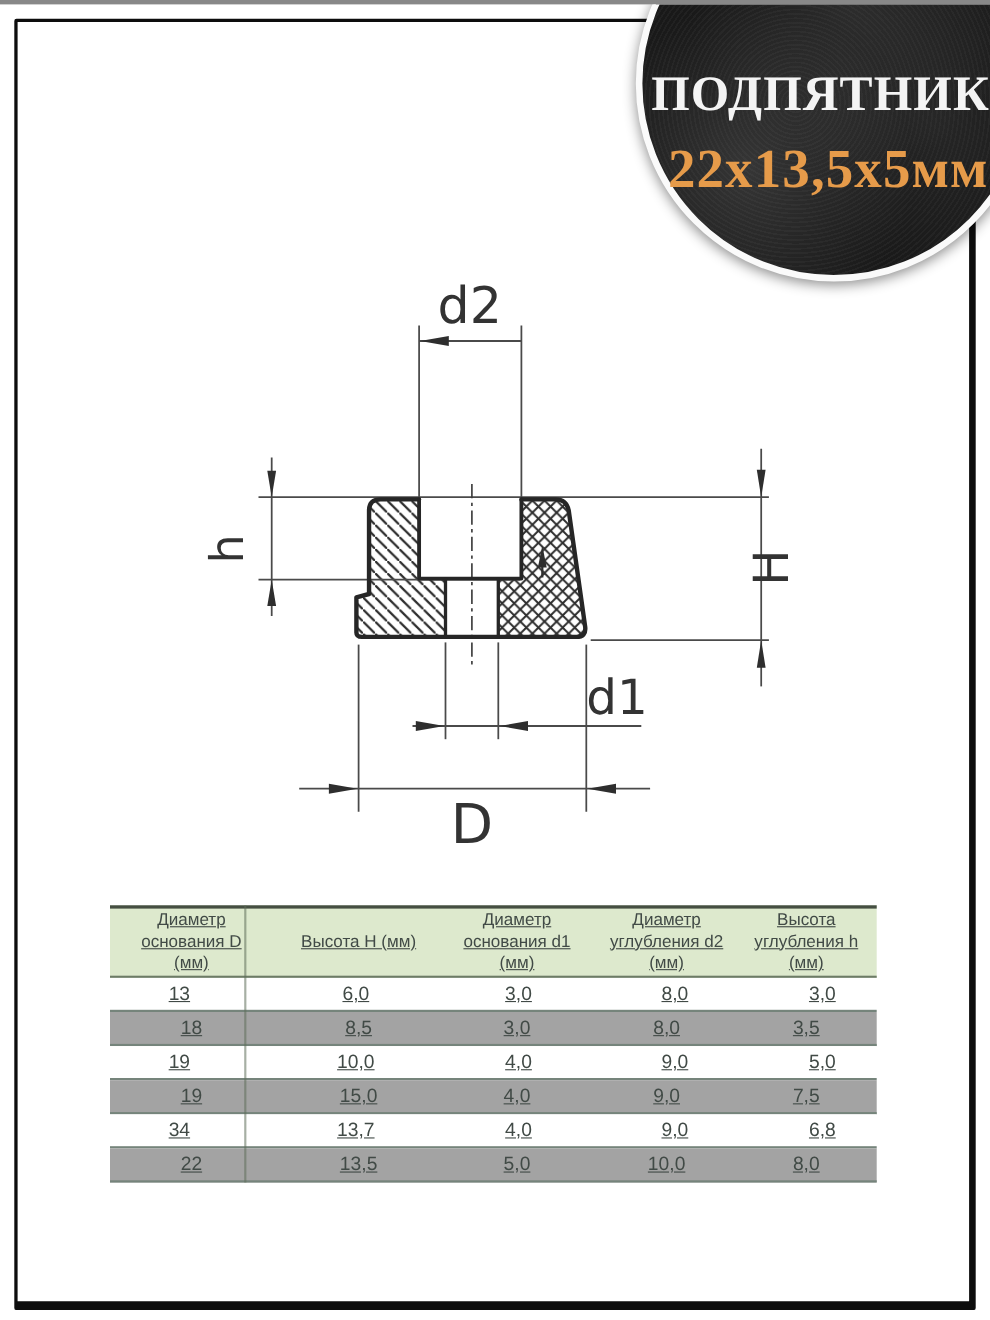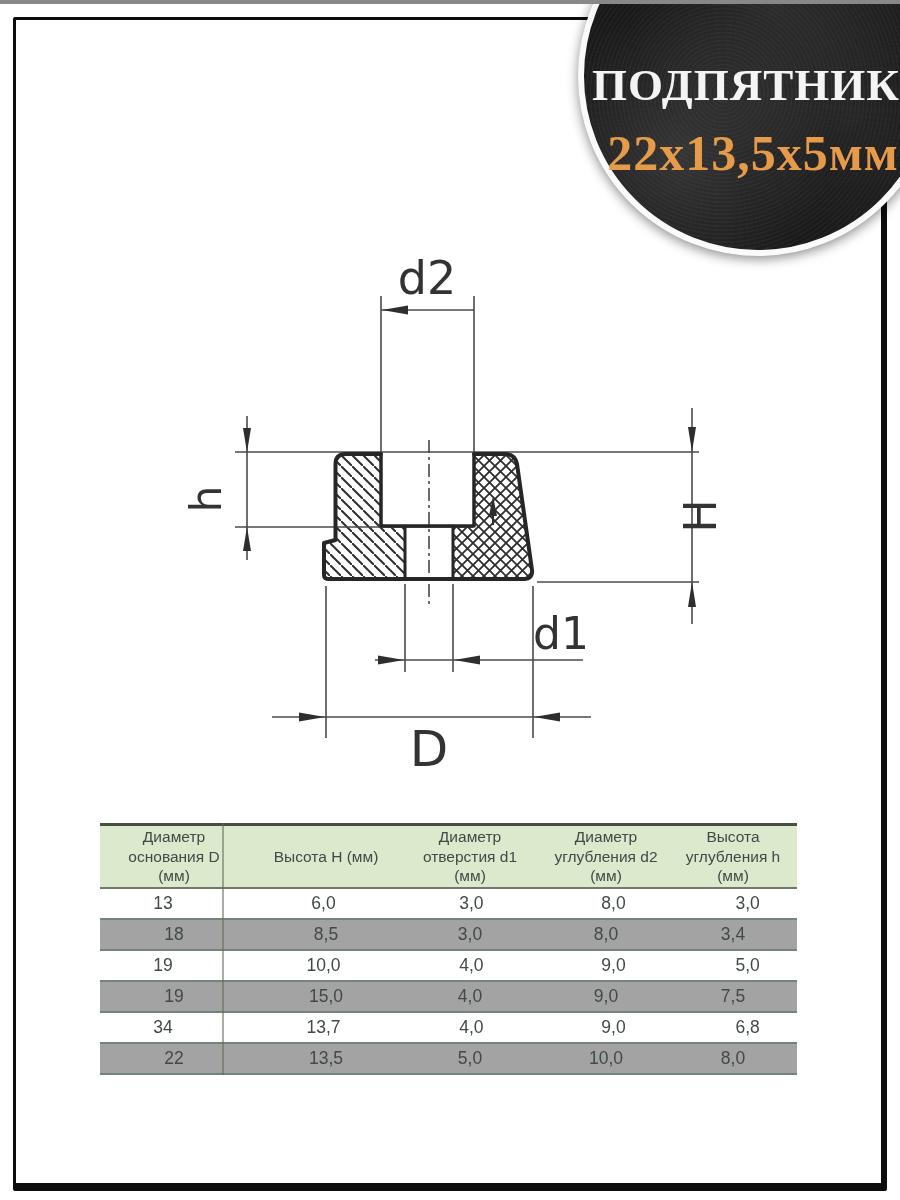--- a/index.html
+++ b/index.html
@@ -40,21 +40,21 @@
     font-size:50px; line-height:54px; letter-spacing:1px; color:#e69b4a;
   }
   
   .drawing{ position:absolute; left:170px; top:235px; z-index:1; }
   .dim-label{
     font-family:"DejaVu Sans", sans-serif; fill:#333333; font-weight:400;
   }
   
   .spec-table{
     position:absolute; left:100px; top:819px; width:697px; z-index:1;
-    font-family:"Liberation Sans", sans-serif; color:#414a46;
+    font-family:"Liberation Sans", sans-serif; color:#414a46;text-decoration:underline;
   }
   .thead{
     display:flex; align-items:center; height:66px; box-sizing:border-box;
     background:#dde9cd; border-top:3px solid #454f42; border-bottom:2px solid #6d7c66;
   }
   .th{
     display:flex; flex-direction:column; justify-content:center; text-align:center;
     font-size:15.5px; line-height:1.28; box-sizing:border-box;
   }
   .tr{
@@ -160,21 +160,21 @@
         <div class="th c0">
           <div>Диаметр</div>
           <div>основания D</div>
           <div>(мм)</div>
         </div>
         <div class="th c1">
           <div>Высота H (мм)</div>
         </div>
         <div class="th c2">
           <div>Диаметр</div>
-          <div>отверстия d1</div>
+          <div>основания d1</div>
           <div>(мм)</div>
         </div>
         <div class="th c3">
           <div>Диаметр</div>
           <div>углубления d2</div>
           <div>(мм)</div>
         </div>
         <div class="th c4">
           <div>Высота</div>
           <div>углубления h</div>
@@ -187,21 +187,21 @@
         <div class="td c1">6,0</div>
         <div class="td c2">3,0</div>
         <div class="td c3">8,0</div>
         <div class="td c4">3,0</div>
       </div>
       <div class="tr green">
         <div class="td c0">18</div>
         <div class="td c1">8,5</div>
         <div class="td c2">3,0</div>
         <div class="td c3">8,0</div>
-        <div class="td c4">3,4</div>
+        <div class="td c4">3,5</div>
       </div>
       <div class="tr white">
         <div class="td c0">19</div>
         <div class="td c1">10,0</div>
         <div class="td c2">4,0</div>
         <div class="td c3">9,0</div>
         <div class="td c4">5,0</div>
       </div>
       <div class="tr green">
         <div class="td c0">19</div>

